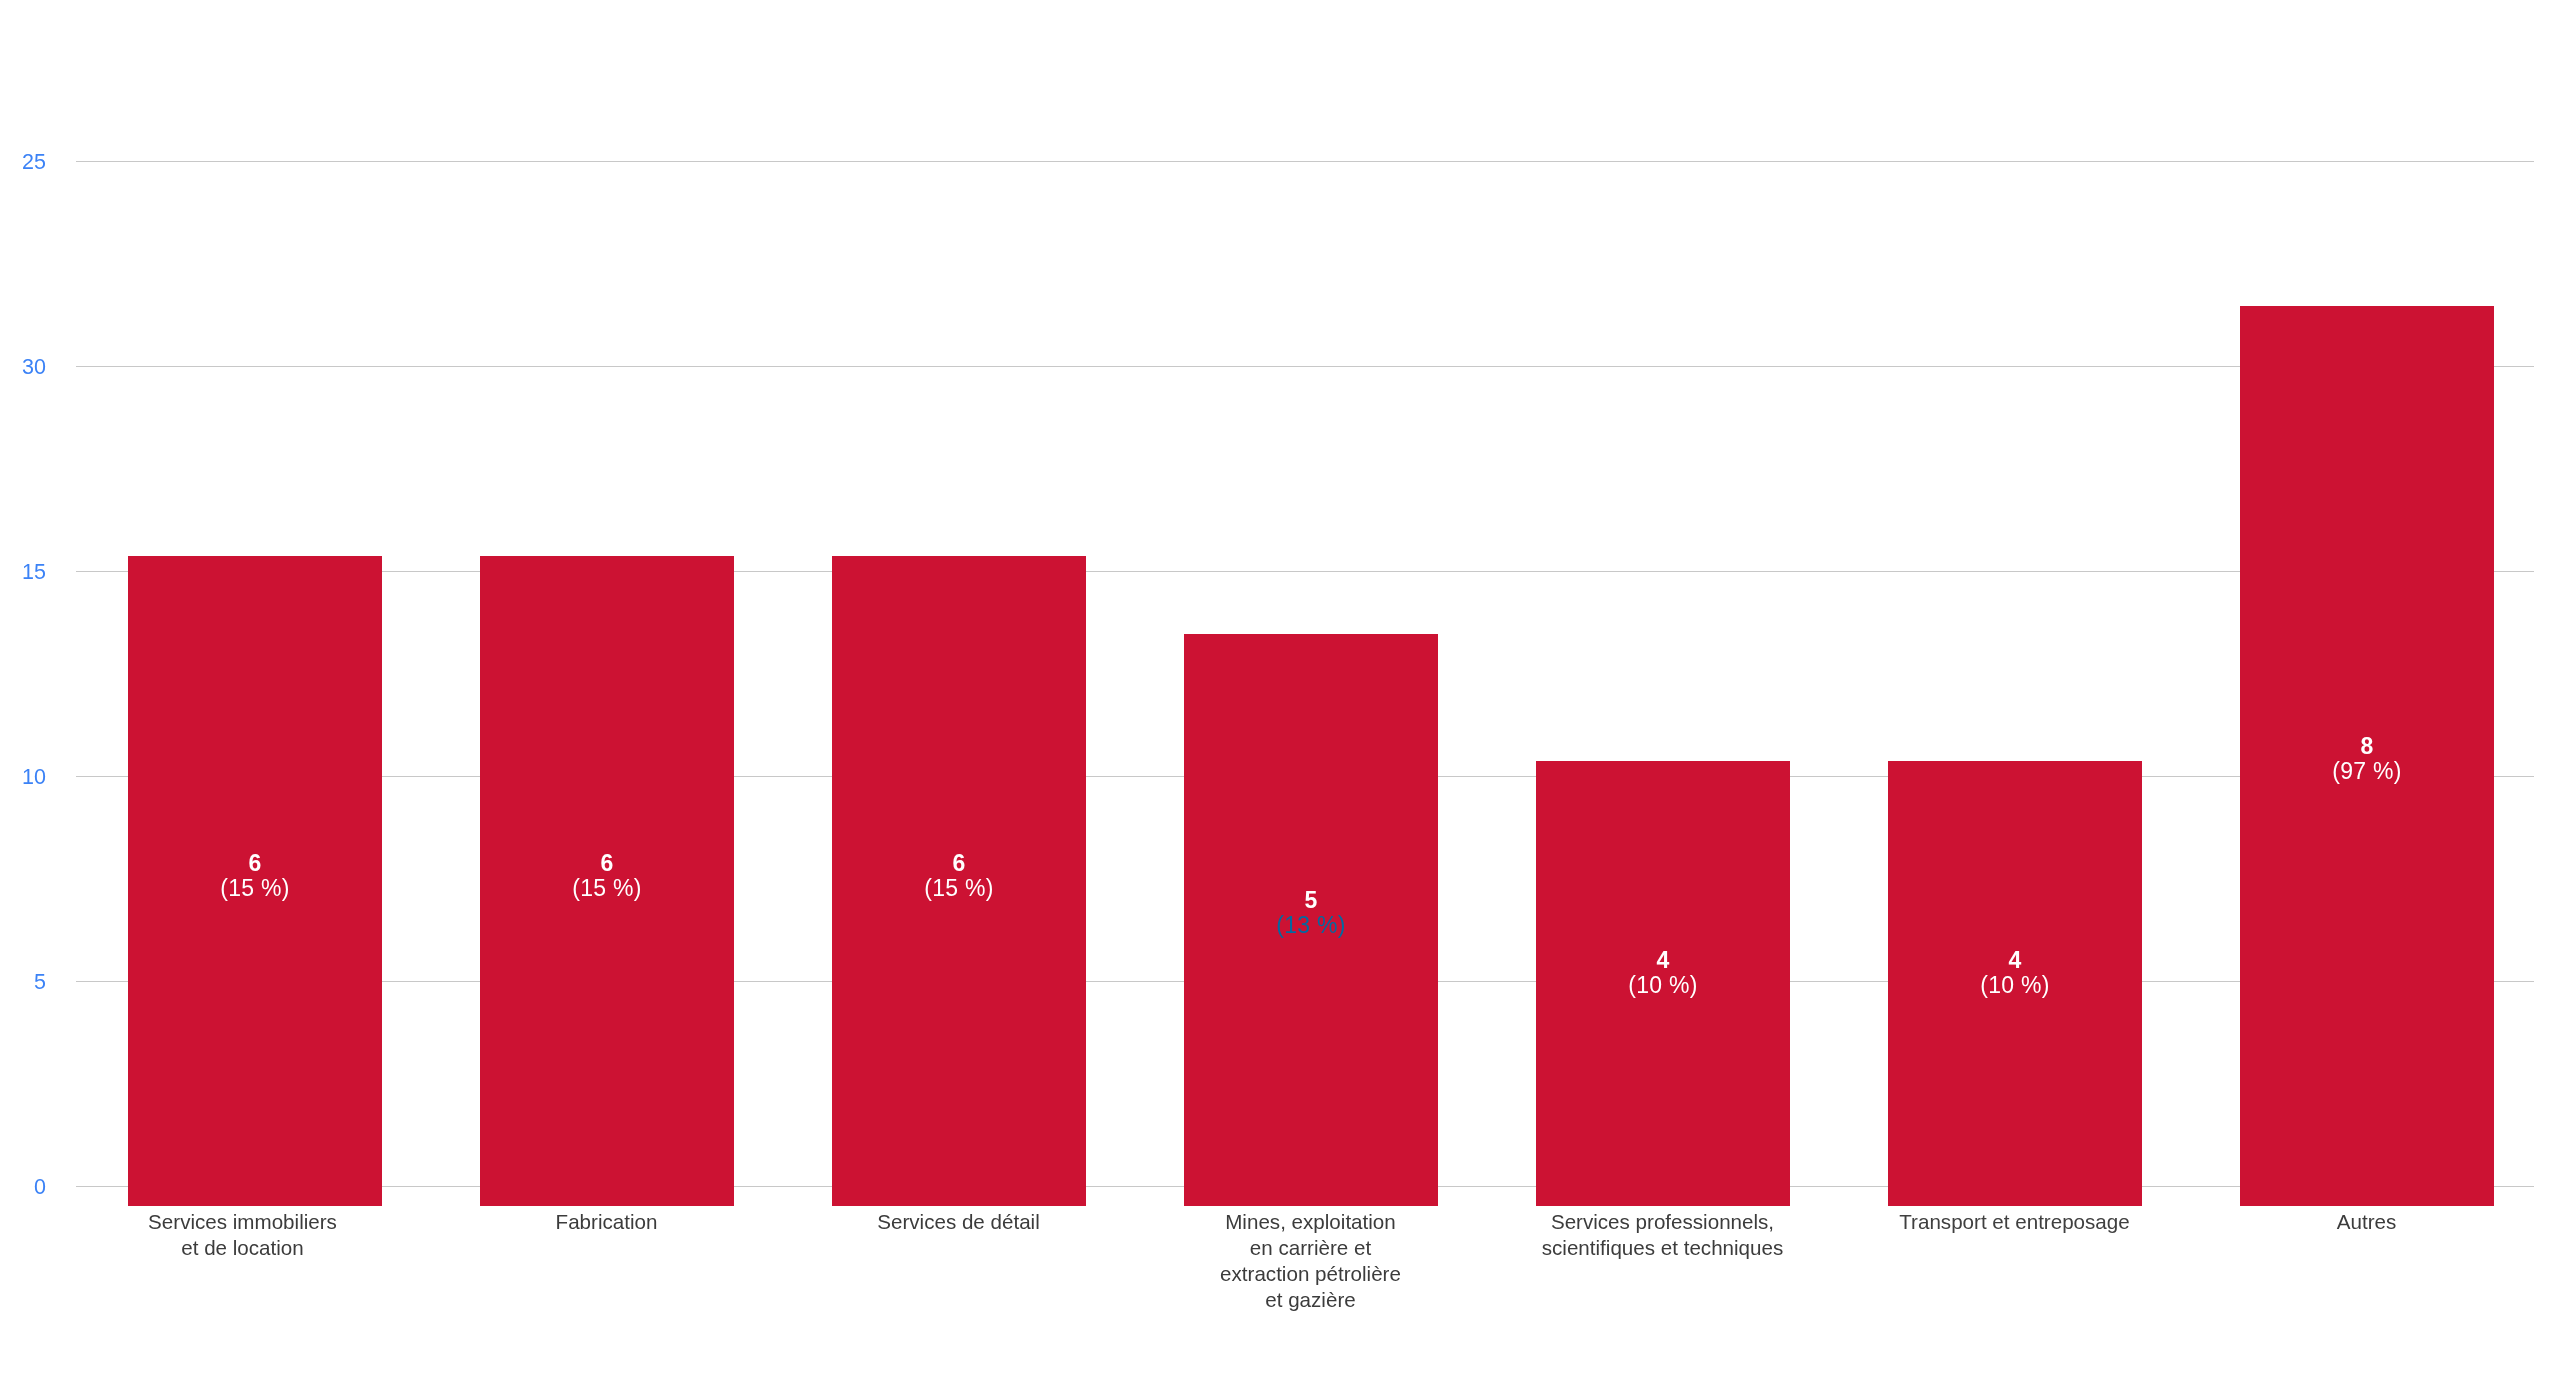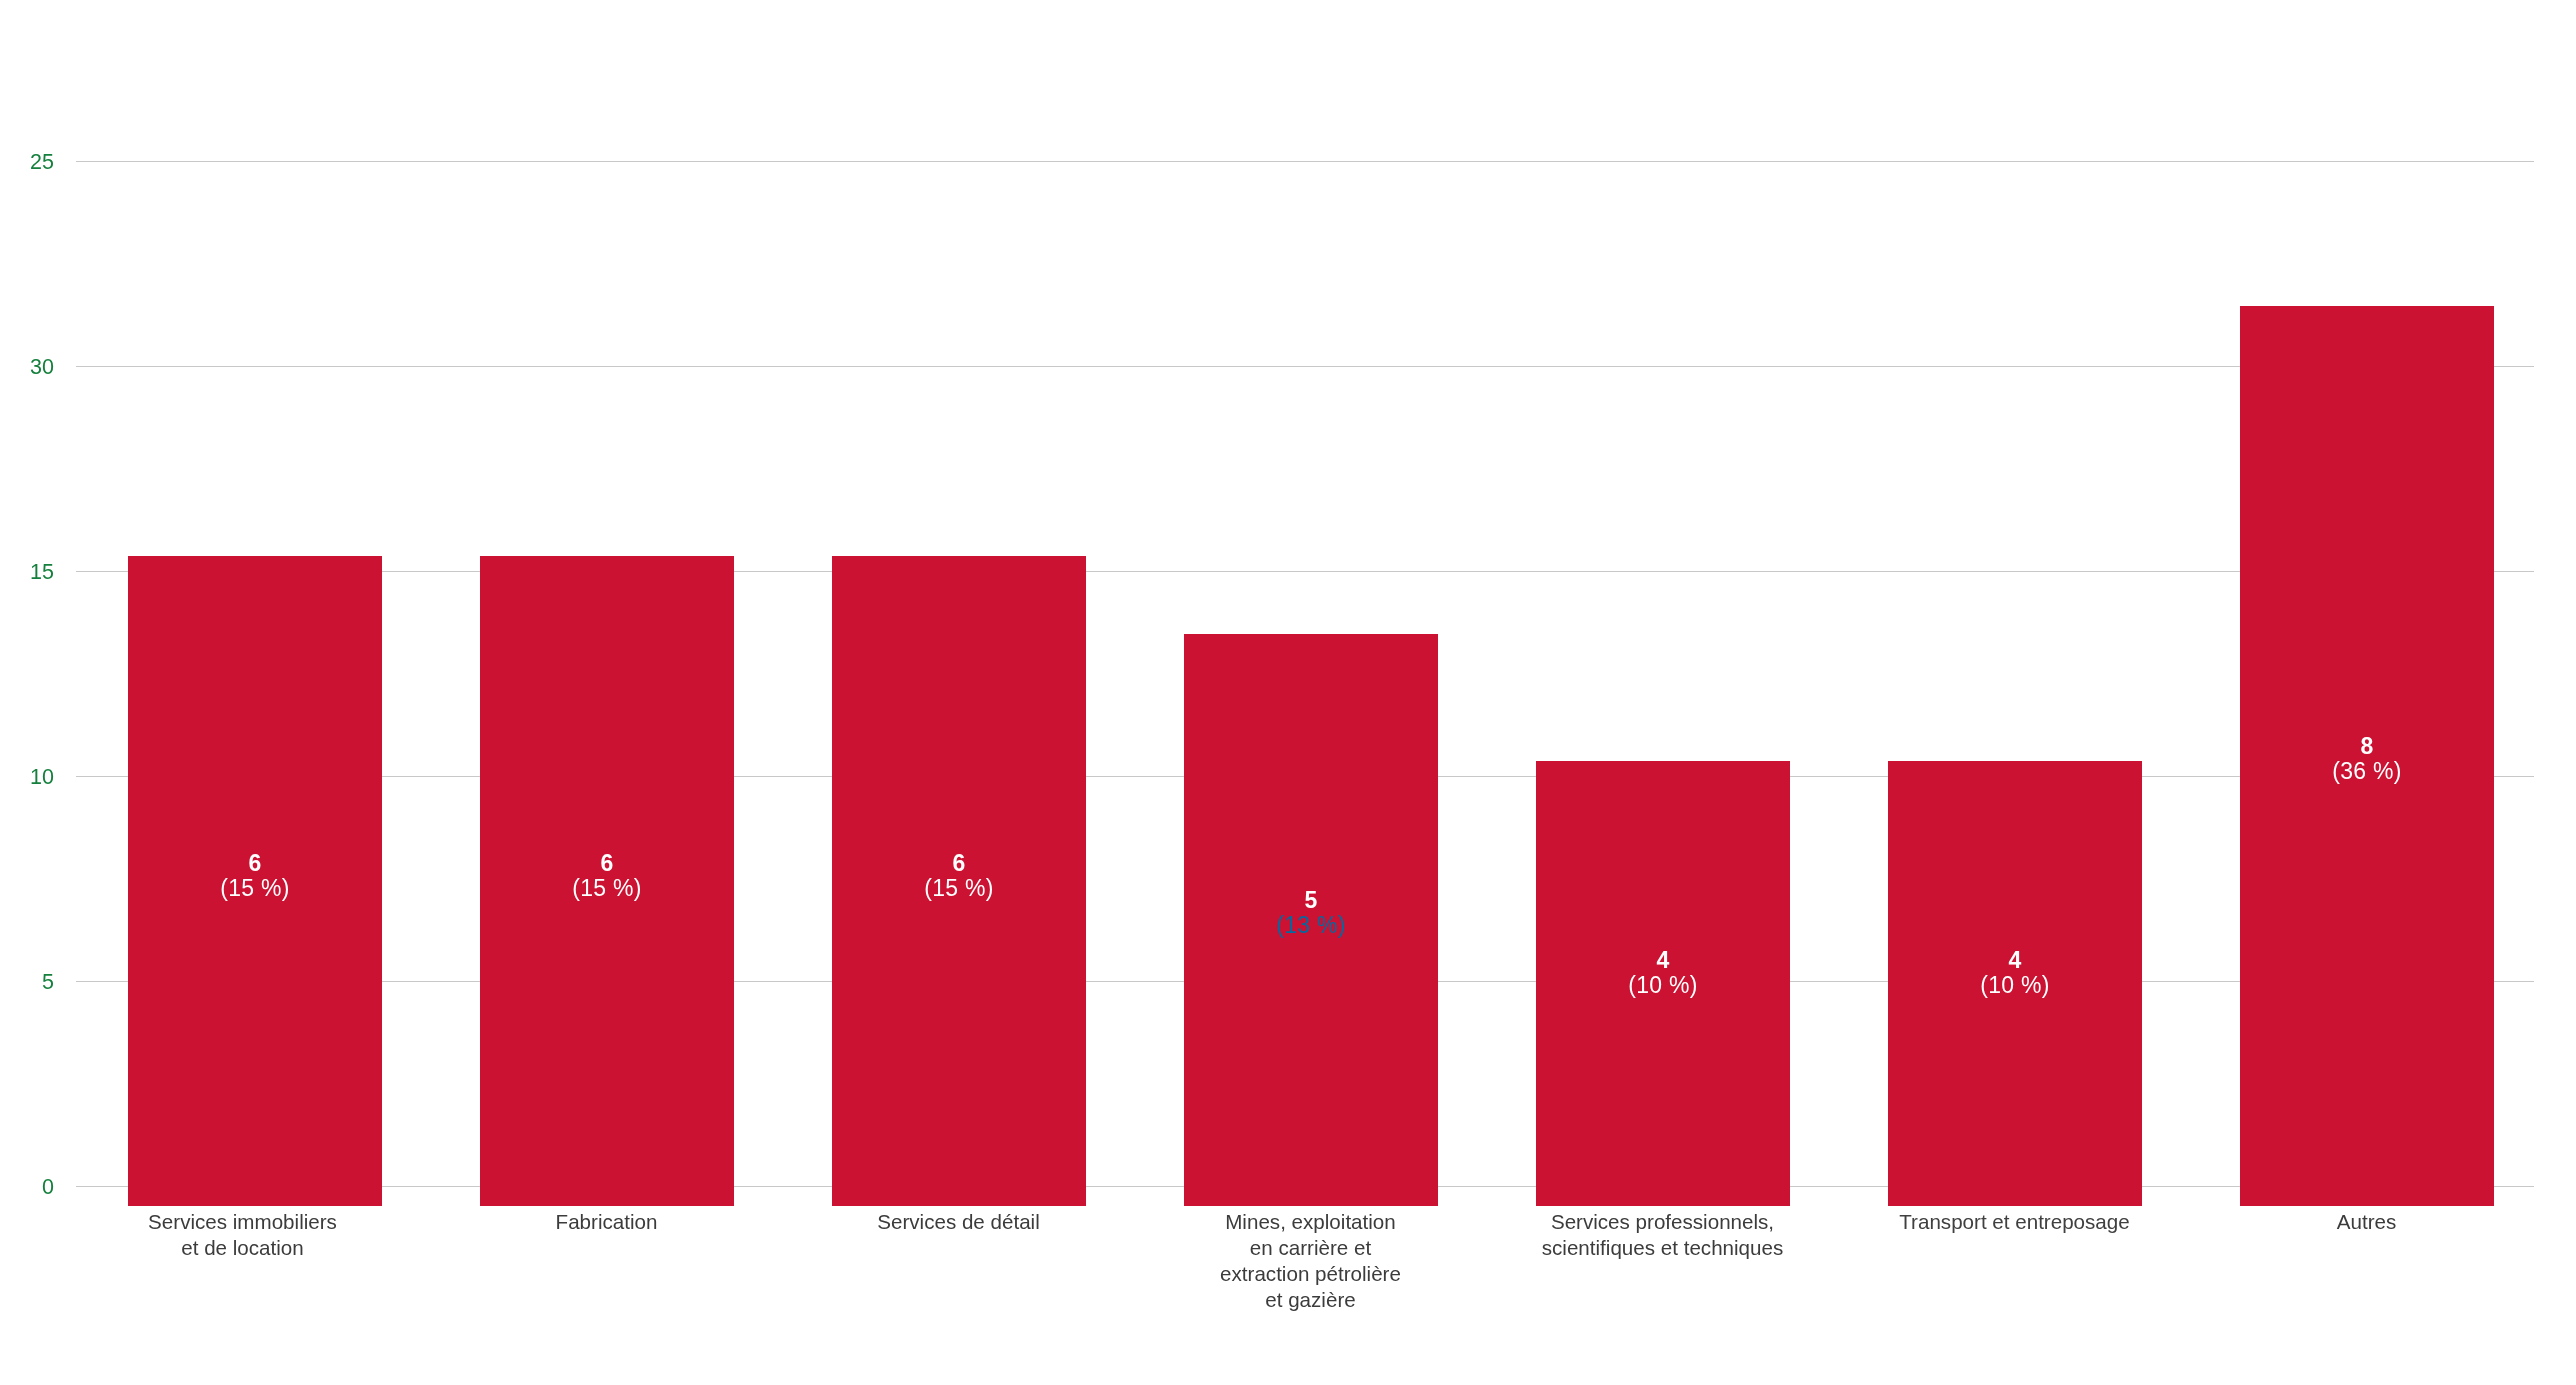--- a/index.html
+++ b/index.html
@@ -37,24 +37,24 @@
     height: 0.9px;
     background: #c8c8c8;
   }
   .gridline.baseline {
     background: #c8c8c8;
   }
 
   .ytick-label {
     position: absolute;
     right: 100%;
-    margin-right: 22px;
+    margin-right: 30px;
     transform: translateY(-50%);
     font-size: 21.5px;
-    color: #15803d;
+    color: #3b82f6;
     white-space: nowrap;
     text-align: right;
     font-family: "Liberation Sans", sans-serif;
   }
 
   
   .bar-group {
     position: absolute;
     bottom: -19px;           
     width: 254px;
@@ -163,21 +163,21 @@
           <div class="bar-rect" style="height: 445px; background: rgb(204, 18, 51);"></div>
           <div class="bar-value-wrap" style="bottom: 209px;">
             <span class="bar-value-num" style="color: rgb(255, 255, 255);">4</span>
             <span class="bar-value-pct" style="color: rgb(255, 255, 255);">(10 %)</span>
           </div>
         </div>
         <div class="bar-group" style="left: 2164px;">
           <div class="bar-rect" style="height: 900px; background: rgb(204, 18, 51);"></div>
           <div class="bar-value-wrap" style="bottom: 423px;">
             <span class="bar-value-num" style="color: rgb(255, 255, 255);">8</span>
-            <span class="bar-value-pct" style="color: rgb(255, 255, 255);">(36 %)</span>
+            <span class="bar-value-pct" style="color: rgb(255, 255, 255);">(97 %)</span>
           </div>
         </div>
       </div>
   </div>
 
   <div id="xlabels">
       <div class="xcat-label" style="left: 64px; width: 357px; color: rgb(60, 60, 60);">Services immobiliers
 et de location</div>
       <div class="xcat-label" style="left: 428px; width: 357px; color: rgb(60, 60, 60);">Fabrication</div>
       <div class="xcat-label" style="left: 780px; width: 357px; color: rgb(60, 60, 60);">Services de détail</div>

